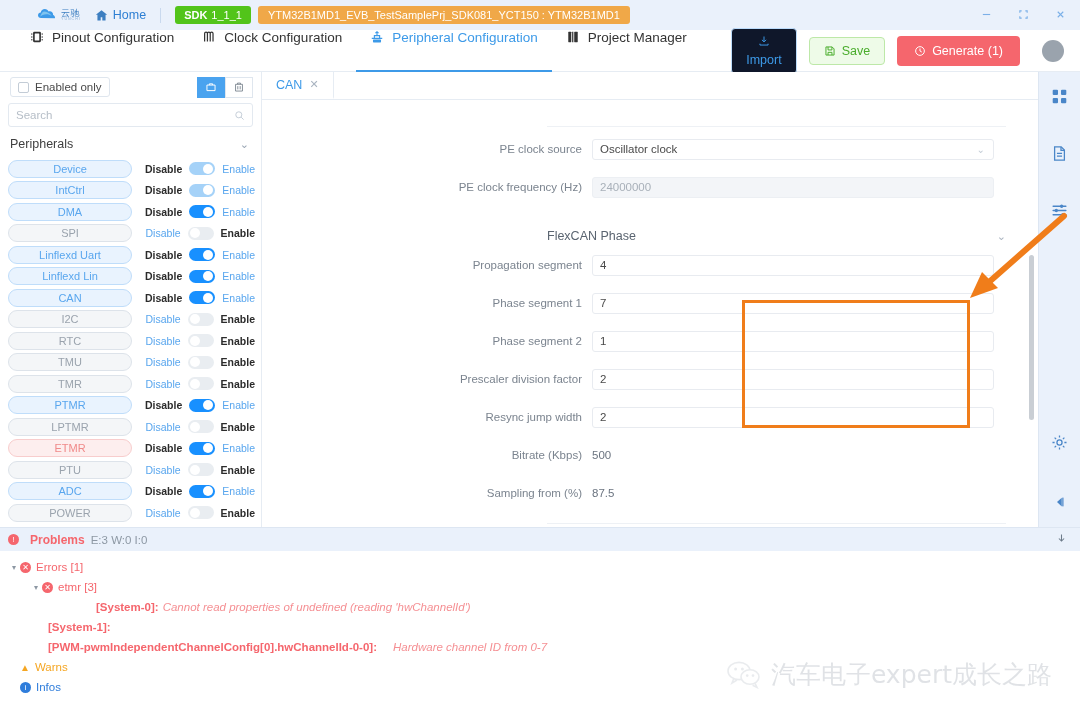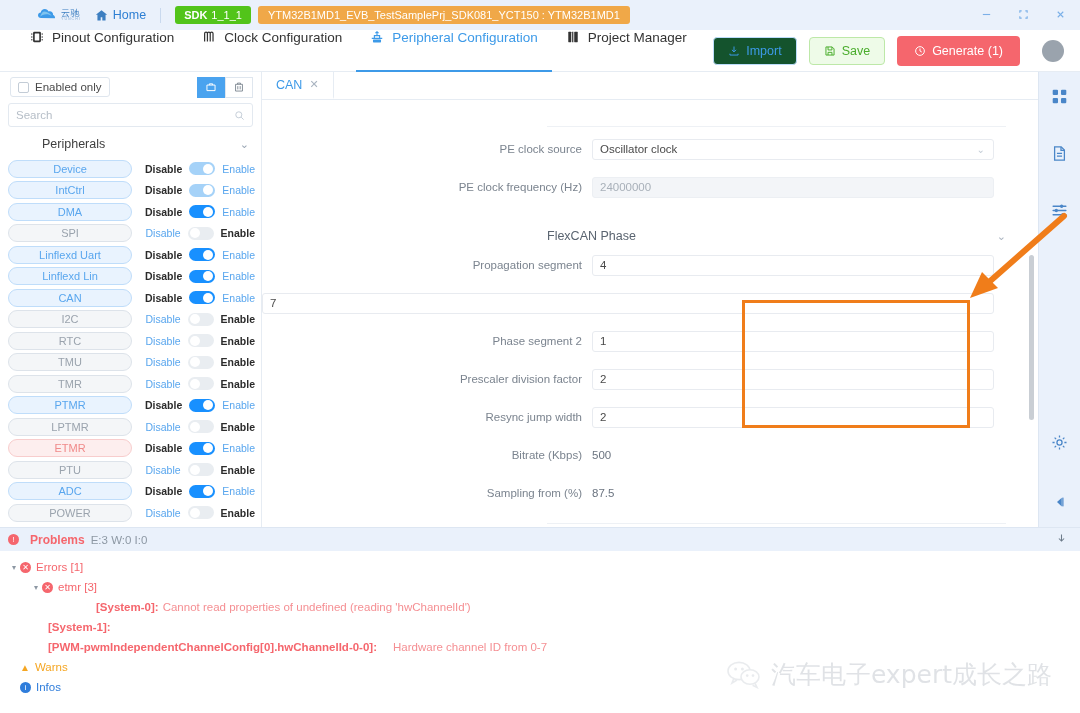--- a/index.html
+++ b/index.html
@@ -53,21 +53,21 @@
     font-size: 13.5px; color: #333; white-space: nowrap;
   }
   .menu-item.active { color: #3d9ae8; box-shadow: inset 0 -2px 0 #3d9ae8; }
   .menu-icon { display:flex; align-items:center; }
   .actions { margin-left: auto; display:flex; align-items:center; gap: 12px; }
   .btn {
     display:flex; align-items:center; gap:6px;
     font-size:12.5px; padding: 6px 14px; border-radius:4px; cursor:pointer;
     border: 1px solid transparent; white-space:nowrap;
   }
-  .btn-import { background:#14532d; border-color:#bcdcfb; color:#3d9ae8; }
+  .btn-import { background:#0f172a; border-color:#bcdcfb; color:#3d9ae8;flex-direction:column; }
   .btn-save   { background:#eefbe8; border-color:#bde8a8; color:#4aad2c; }
   .btn-gen    { background:#f5666d; color:#fff; padding: 7px 16px; }
   .avatar-top { width:22px;height:22px;border-radius:50%;background:#9aa3ad; margin-left:10px; }
 
   
   .body-wrap { display:flex; height: 455px; background:#14532d; }
 
   
   .sidebar {
     width: 262px; background:#fff; border-right:1px solid #e6ecf3;
@@ -80,21 +80,21 @@
   .sb-head-btns { margin-left:auto; display:flex; }
   .sqbtn {
     width:28px;height:21px; border:1px solid #dfe6ee; display:flex;align-items:center;justify-content:center;
     cursor:pointer; background:#fff;
   }
   .sqbtn.on { background:#4aa3ef; border-color:#4aa3ef; }
   .search-row { margin: 1px 8px 0 8px; border:1px solid #e3e9f0; border-radius:3px; height:24px;
                 display:flex; align-items:center; padding:0 7px; }
   .search-input { border:none; outline:none; font-size:11.5px; color:#333; flex:1; font-family:inherit; background:transparent; }
   .search-input::placeholder { color:#b6bec7; }
-  .periph-head { display:flex; align-items:center; padding: 10px 12px 6px 10px; margin-left: 32px; }
+  .periph-head { display:flex; align-items:center; padding: 10px 12px 6px 10px; }
   .periph-title { font-size:12.5px; color:#3f3f3f; }
   .periph-chev { margin-left:auto; color:#9aa6b4; font-size:11px; }
   .plist { flex:1; overflow:hidden; padding-top:1px; }
   .prow { display:flex; align-items:center; height:21.5px; padding: 0 6px 0 8px; }
   .pchip {
     width:124px; text-align:center; font-size:11px; line-height:16px;
     border-radius:9px; border:1px solid #dde3ea; background:#f4f6f8; color:#9aa3ad; cursor:pointer;
   }
   .pchip.on { background:#e9f3fe; border-color:#bfddfa; color:#59a6ee; }
   .pchip.err { background:#fdeeee; border-color:#f8cdcd; color:#f08a8a; }
@@ -167,21 +167,21 @@
   .prob-body { flex:1; padding: 6px 0 0 0; position:relative; background:#fff; }
   .pline { display:flex; align-items:center; height:20px; font-size:11.5px; white-space:nowrap; }
   .caret { color:#8d98a4; font-size:8px; width:12px; text-align:center; cursor:pointer; }
   .dot-err { width:11px;height:11px;border-radius:50%;background:#f5666d;color:#fff;
              font-size:8px;display:flex;align-items:center;justify-content:center; margin-right:5px; }
   .tri-warn { color:#f5a623; font-size:10px; margin-right:5px; }
   .dot-info { width:11px;height:11px;border-radius:50%;background:#2f7ddb;color:#fff;
              font-size:8px;display:flex;align-items:center;justify-content:center; margin-right:5px; }
   .etxt { color:#f5666d; }
   .etxt b { font-weight:bold; }
-  .emsg { color:#f58f93; }
+  .emsg { color:#f58f93;font-style:italic; }
   .wtxt { color:#f5a623; }
   .itxt { color:#2f7ddb; }
 
   
   .watermark {
     position:absolute; right:28px; bottom:22px; display:flex; align-items:center; gap:10px;
     opacity:.30; pointer-events:none; z-index:20;
   }
   .wm-text { font-size:25px; color:#9aa3ad; font-family:"DejaVu Sans", sans-serif; white-space:nowrap; }
 </style>
@@ -539,20 +539,21 @@
         <div id="sections">
             <div class="section-head">
               <span class="section-title">FlexCAN Phase</span>
               <span class="section-chev">⌄</span>
             </div>
             <div class="frow">
               <div class="flabel">Propagation segment</div>
               <div class="fctrl"><input class="fin" value="4" style=""></div>
             </div>
             <div class="frow">
+              <div class="flabel">Phase segment 1</div>
               <div class="fctrl"><input class="fin" value="7" style=""></div>
             </div>
             <div class="frow">
               <div class="flabel">Phase segment 2</div>
               <div class="fctrl"><input class="fin" value="1" style=""></div>
             </div>
             <div class="frow">
               <div class="flabel">Prescaler division factor</div>
               <div class="fctrl"><input class="fin" value="2" style=""></div>
             </div>

